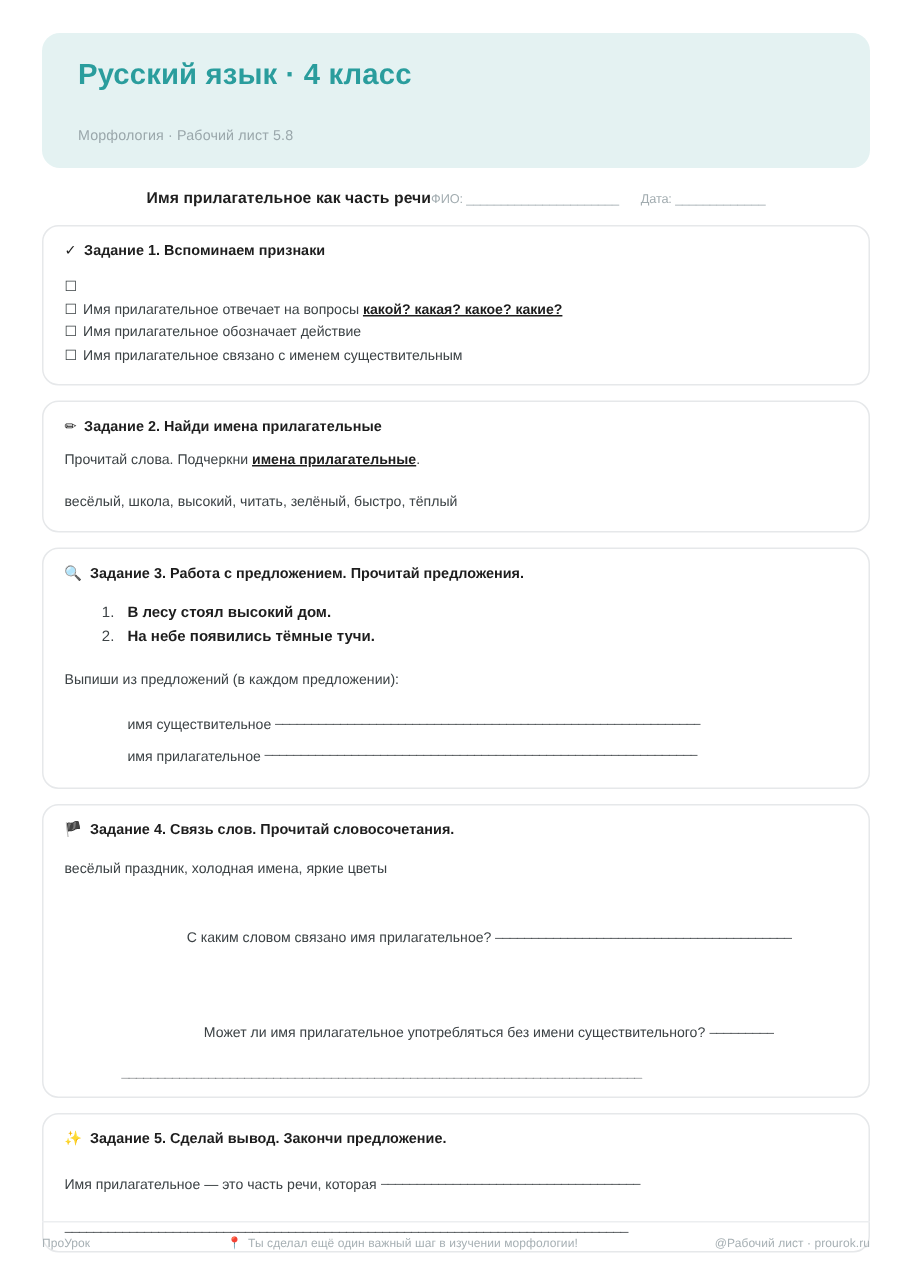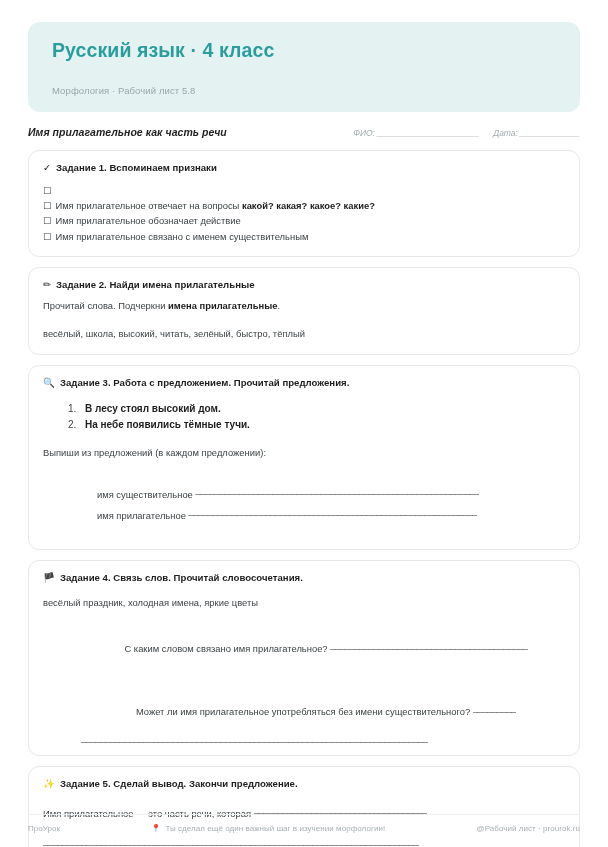--- a/index.html
+++ b/index.html
@@ -46,22 +46,21 @@
     color: #9aa7ab;
     margin-top: 24px;
     letter-spacing: 0.1px;
   }
 
   
   .meta-row {
     margin: 14px 28px 0 28px;
     display: flex;
     align-items: baseline;
-    justify-content: space-between;
-    font-style: italic;
+    justify-content: center;
   }
   .worksheet-title {
     font-size: 10.5px;
     font-weight: bold;
     color: #1f1f1f;
     letter-spacing: 0.05px;
   }
   .meta-fields {
     font-size: 8.5px;
     color: #a2acb0;
@@ -106,21 +105,21 @@
   .check-list { margin: 0; padding: 0; list-style: none; }
   .check-list li {
     font-size: 9.4px;
     color: #3c4245;
     line-height: 1.62;
     display: flex;
     gap: 4px;
     align-items: baseline;
   }
   .check-list li .box { flex: 0 0 auto; font-size: 9.4px; }
-  b.strong { font-weight: bold; color: #1d1d1d; }
+  b.strong { font-weight: bold; color: #1d1d1d; text-decoration: underline; }
 
   
   ol.sent {
     margin: 0;
     padding-left: 36px;
     font-size: 10px;
     color: #1d1d1d;
   }
   ol.sent li {
     font-weight: bold;
@@ -138,21 +137,21 @@
   }
   ol.q li {
     line-height: 1.6;
     padding-left: 6px;
     margin-bottom: 12px;
   }
   ol.q li:last-child { margin-bottom: 0; margin-top: 44px; }
   ol.q li::marker { color: #3c4245; }
 
   ul.bul {
-    margin: 12px;
+    margin: 0;
     padding-left: 38px;
     font-size: 9.4px;
     color: #3c4245;
   }
   ul.bul li {
     line-height: 1.72;
     padding-left: 4px;
   }
 
   .rule {

